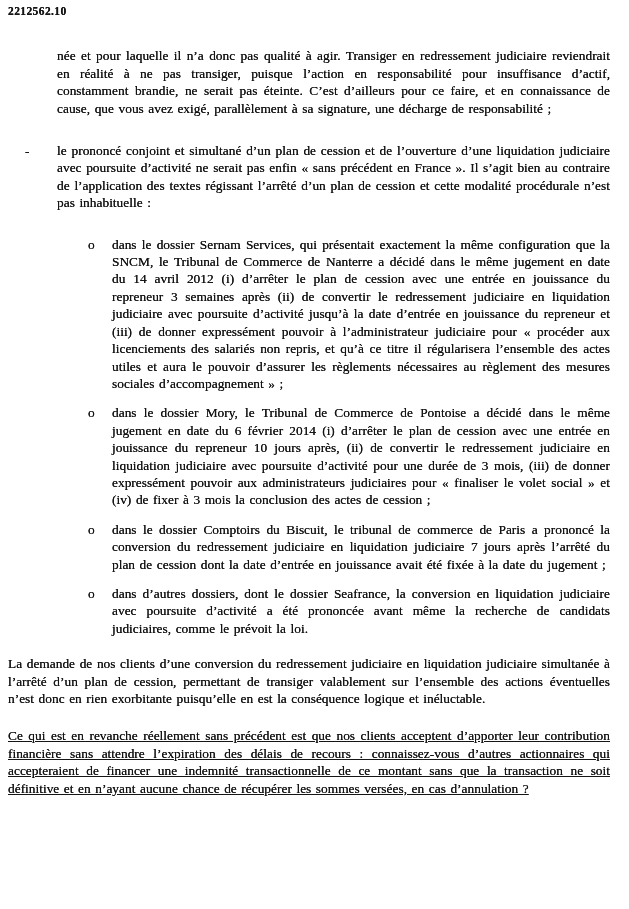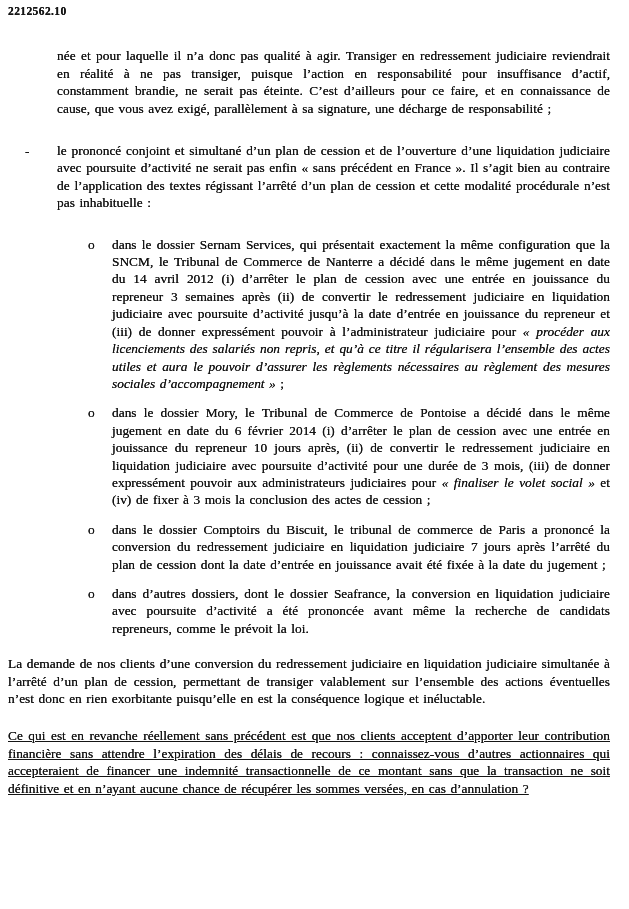--- a/index.html
+++ b/index.html
@@ -65,21 +65,20 @@
     flex: 1 1 auto;
   }
   .full {
     margin: 18px 19px 0 8px;
   }
   .full + .full {
     margin-top: 20px;
     text-decoration: underline;
   }
   .it {
-    font-style: italic;
   }
 </style>
 </head>
 <body>
 
 <div class="doc">
 
   <div class="ref">2212562.10</div>
 
   <p class="para indent">née et pour laquelle il n’a donc pas qualité à agir. Transiger en redressement judiciaire reviendrait en réalité à ne pas transiger, puisque l’action en responsabilité pour insuffisance d’actif, constamment brandie, ne serait pas éteinte. C’est d’ailleurs pour ce faire, et en connaissance de cause, que vous avez exigé, parallèlement à sa signature, une décharge de responsabilité&nbsp;;</p>
@@ -100,21 +99,21 @@
     <p class="para flex-text"><span>dans le dossier Mory, le Tribunal de Commerce de Pontoise a décidé dans le même jugement en date du 6 février 2014 (i) d’arrêter le plan de cession avec une entrée en jouissance du repreneur 10 jours après, (ii) de convertir le redressement judiciaire en liquidation judiciaire avec poursuite d’activité pour une durée de 3 mois, (iii) de donner expressément pouvoir aux administrateurs judiciaires pour </span><span class="it">«&nbsp;finaliser le volet social&nbsp;»</span><span> et (iv) de fixer à 3 mois la conclusion des actes de cession&nbsp;;</span></p>
   </div>
 
   <div class="row bullet-row">
     <span class="marker o">o</span>
     <p class="para flex-text"><span>dans le dossier Comptoirs du Biscuit, le tribunal de commerce de Paris a prononcé la conversion du redressement judiciaire en liquidation judiciaire 7 jours après l’arrêté du plan de cession dont la date d’entrée en jouissance avait été fixée à la date du jugement&nbsp;;</span></p>
   </div>
 
   <div class="row bullet-row">
     <span class="marker o">o</span>
-    <p class="para flex-text"><span>dans d’autres dossiers, dont le dossier Seafrance, la conversion en liquidation judiciaire avec poursuite d’activité a été prononcée avant même la recherche de candidats repreneurs, comme le prévoit la loi.</span></p>
+    <p class="para flex-text"><span>dans d’autres dossiers, dont le dossier Seafrance, la conversion en liquidation judiciaire avec poursuite d’activité a été prononcée avant même la recherche de candidats judiciaires, comme le prévoit la loi.</span></p>
   </div>
 </div>
 
   <p class="para full">La demande de nos clients d’une conversion du redressement judiciaire en liquidation judiciaire simultanée à l’arrêté d’un plan de cession, permettant de transiger valablement sur l’ensemble des actions éventuelles n’est donc en rien exorbitante puisqu’elle en est la conséquence logique et inéluctable.</p>
 
   <p class="para full">Ce qui est en revanche réellement sans précédent est que nos clients acceptent d’apporter leur contribution financière sans attendre l’expiration des délais de recours&nbsp;: connaissez-vous d’autres actionnaires qui accepteraient de financer une indemnité transactionnelle de ce montant sans que la transaction ne soit définitive et en n’ayant aucune chance de récupérer les sommes versées, en cas d’annulation&nbsp;?</p>
 
 </div>
 
 </body></html>

